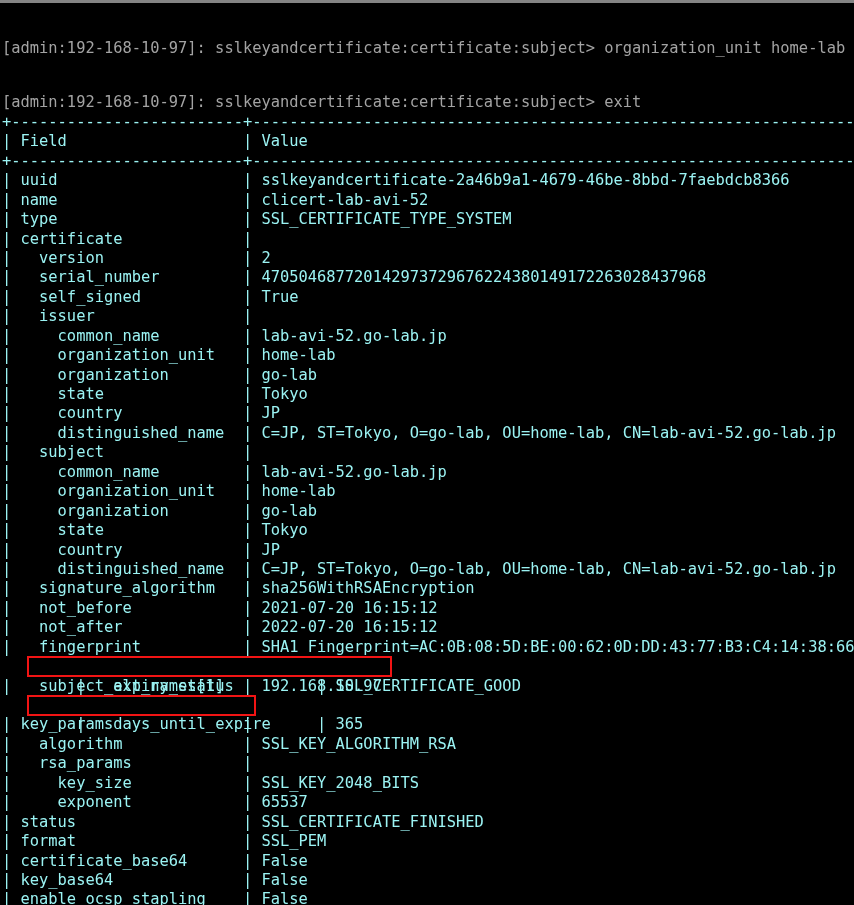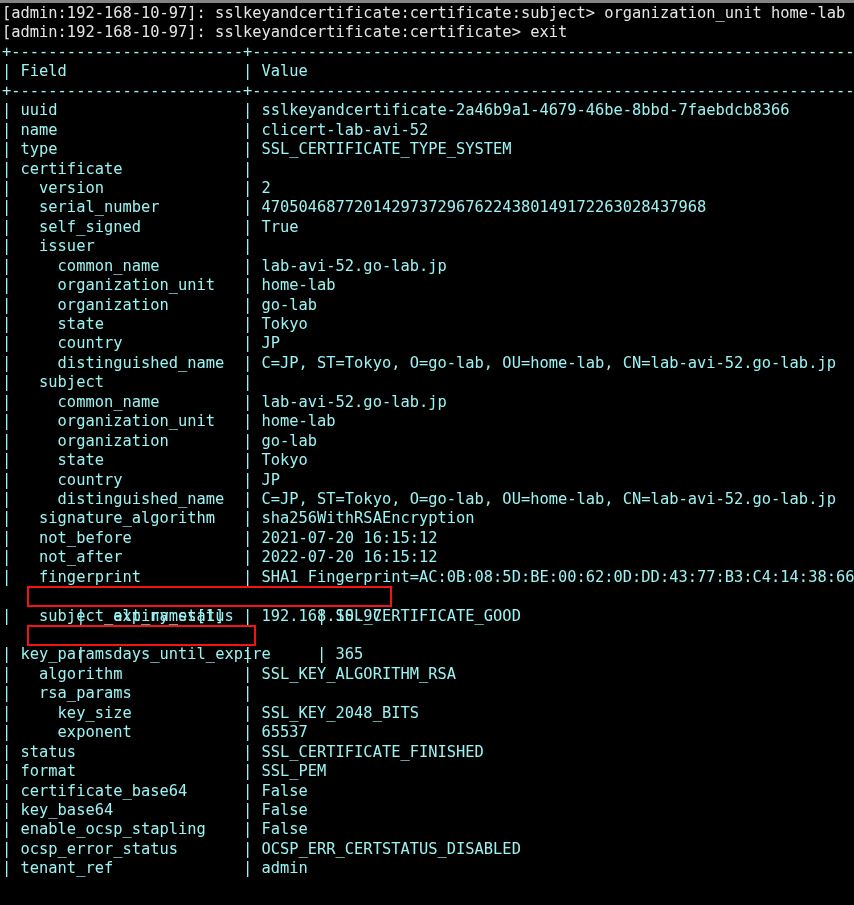--- a/index.html
+++ b/index.html
@@ -37,21 +37,21 @@
   }
   .line {
     height: 19.45px;
     line-height: 19.45px;
     font-size: 15.4px;
     color: #9bf3f3;
     white-space: pre;
     letter-spacing: 0px;
     font-family: "DejaVu Sans Mono", "Liberation Mono", monospace;
   }
-  #prompt-block .line { color: #e5e5e5; }
+  #prompt-block .line { color: #a3a3a3; margin-top: 35px; }
   .table-rule { color: #9bf3f3; }
   .row {
     position: relative;
     height: 19.45px;
     line-height: 19.45px;
     font-size: 15.4px;
     color: #9bf3f3;
     white-space: pre;
   }
   .hl-box {
@@ -77,21 +77,21 @@
 <body>
 
 <div id="terminal-window">
 
   <div id="window-top-edge"></div>
 
   <div id="terminal-screen">
 
     <div id="prompt-block">
       <div class="line">[admin:192-168-10-97]: sslkeyandcertificate:certificate:subject&gt; organization_unit home-lab</div>
-      <div class="line">[admin:192-168-10-97]: sslkeyandcertificate:certificate&gt; exit</div>
+      <div class="line">[admin:192-168-10-97]: sslkeyandcertificate:certificate:subject&gt; exit</div>
     </div>
 
     <div id="table-block">
       <div class="line table-rule">+-------------------------+---------------------------------------------------------------------------+</div>
       <div class="line">| Field                   | Value                                                                     |</div>
       <div class="line table-rule">+-------------------------+---------------------------------------------------------------------------+</div>
 
       <div class="row">| uuid                    | sslkeyandcertificate-2a46b9a1-4679-46be-8bbd-7faebdcb8366                 |</div>
       <div class="row">| name                    | clicert-lab-avi-52                                                        |</div>
       <div class="row">| type                    | SSL_CERTIFICATE_TYPE_SYSTEM                                               |</div>

